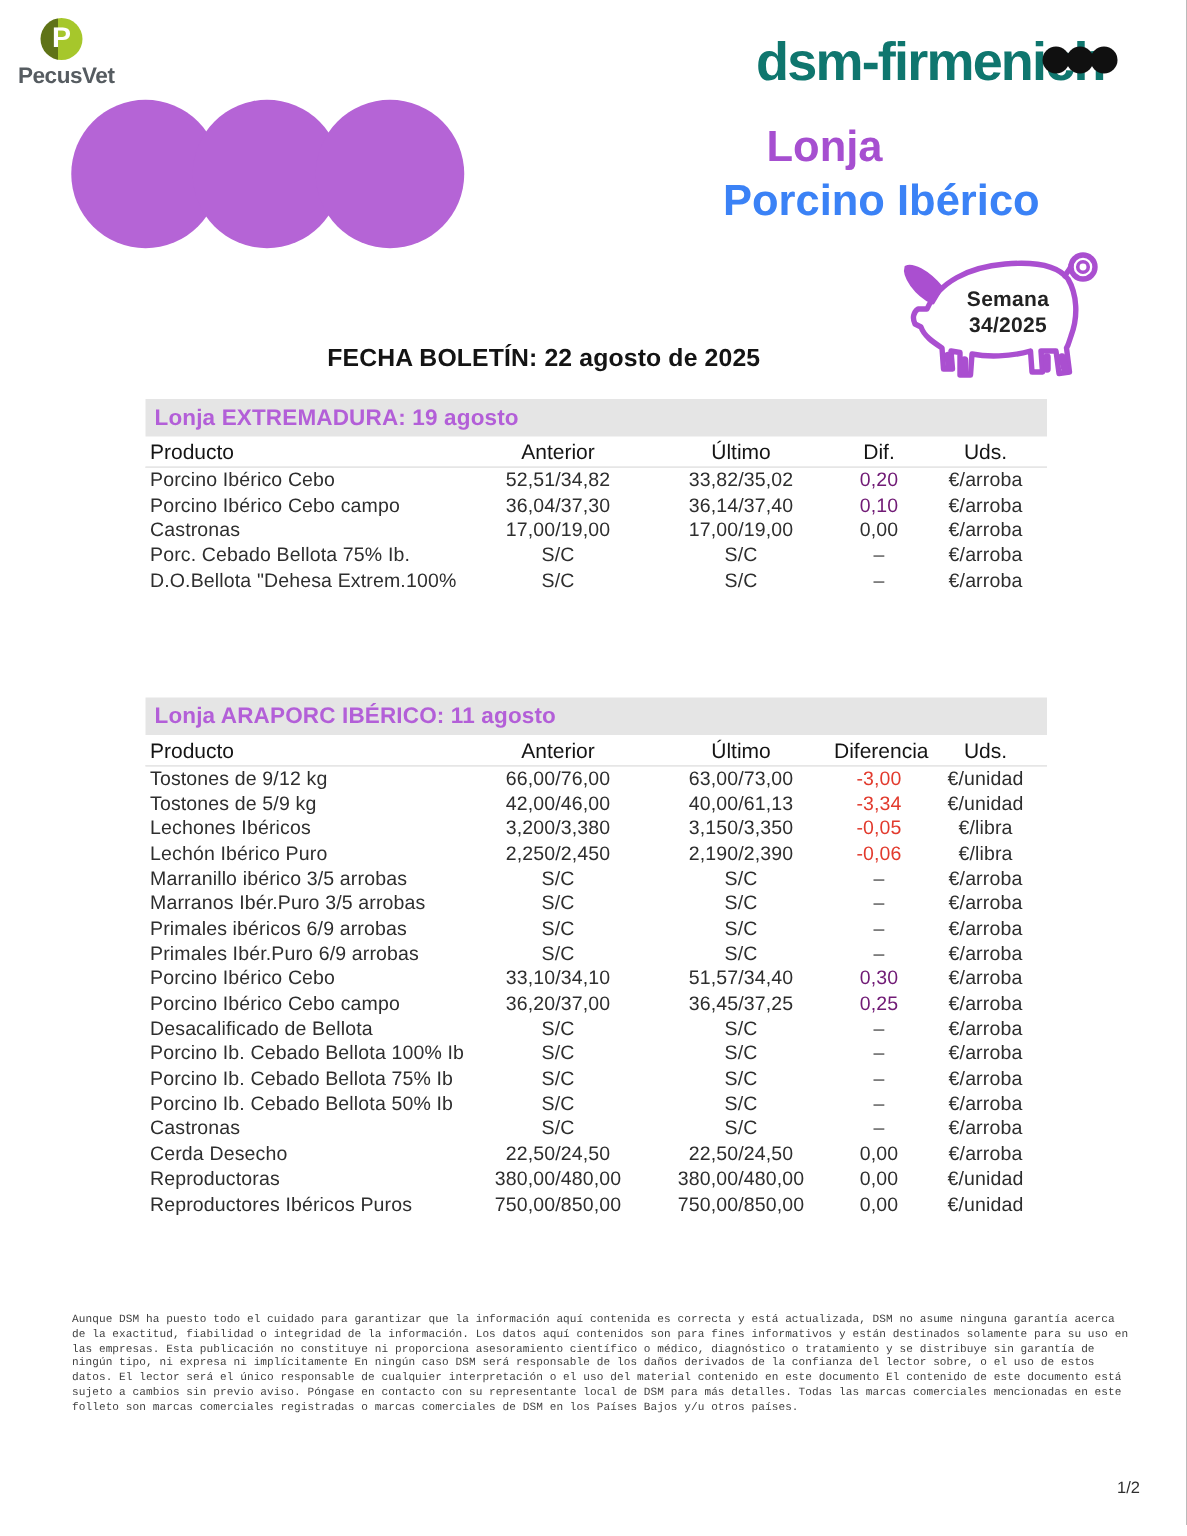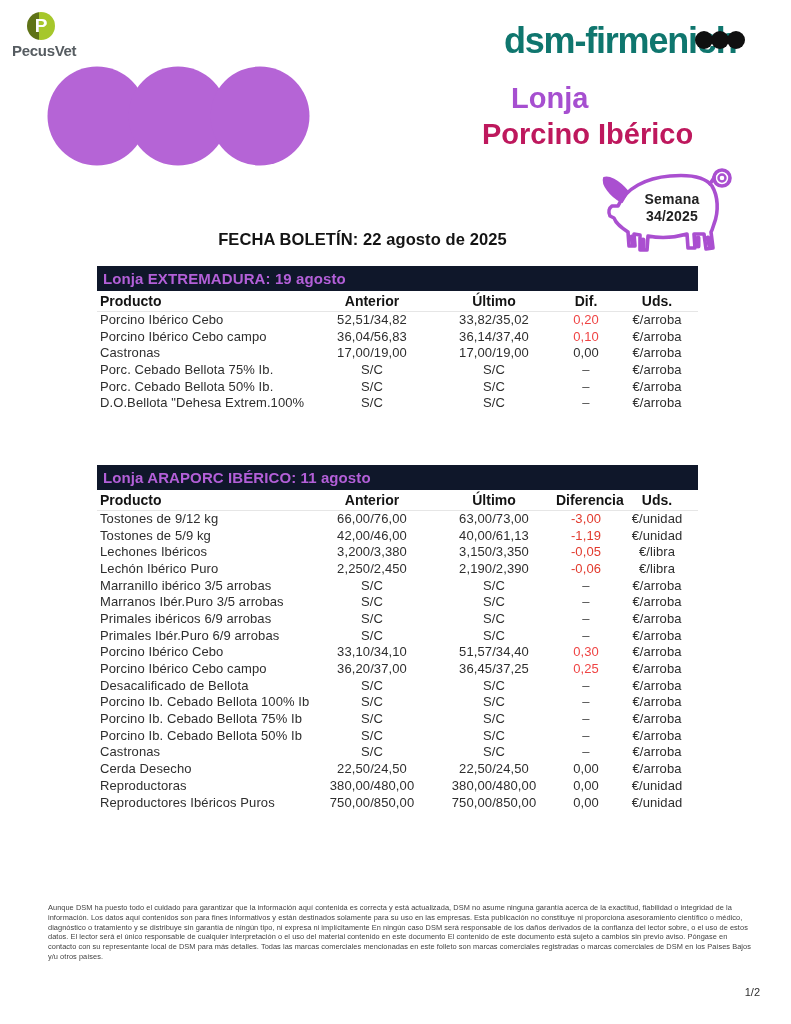--- a/index.html
+++ b/index.html
@@ -20,63 +20,63 @@
     position:absolute; left:12px; top:42px; font-weight:bold; font-size:15px;
     color:#565c61; letter-spacing:-0.3px;
   }
   .circles-graphic { position:absolute; left:45px; top:64px; }
   .brand-name {
     position:absolute; left:504px; top:20px; font-weight:bold; font-size:36px;
     color:#0f766e; letter-spacing:-1.2px;
   }
   .brand-dots { position:absolute; left:694px; top:30px; }
   .title-1 { position:absolute; left:480px; top:82px; font-weight:bold; font-size:29px; color:#a64fd0;margin-left:31px; }
-  .title-2 { position:absolute; left:482px; top:118px; font-weight:bold; font-size:29px; color:#be185d; }
+  .title-2 { position:absolute; left:482px; top:118px; font-weight:bold; font-size:29px; color:#3b82f6; }
 
   .pig-wrap { position:absolute; left:598px; top:166px; width:144px; height:94px; }
   .pig-wrap svg { position:absolute; left:0; top:0; }
   .pig-text {
     position:absolute; left:28px; top:25px; width:92px; text-align:center;
     font-size:14px; line-height:17px; font-weight:bold; color:#222; letter-spacing:0.2px;
   }
 
   .fecha {
     position:absolute; left:0; top:230px; width:725px; text-align:center;
     font-weight:bold; font-size:16.5px; color:#141414; letter-spacing:0.1px;
   }
 
   
   .lonja-section { position:absolute; left:97px; width:601px; }
   .section-1 { top:266px; }
   .section-2 { top:465px; }
   .band {
-    height:25px; line-height:25px; background:#0f172a; color:#b35fd8;
+    height:25px; line-height:25px; background:#e5e5e5; color:#b35fd8;
     font-weight:bold; font-size:15px; padding-left:6px; letter-spacing:0.1px;
   }
   table { width:601px; border-collapse:collapse; table-layout:fixed; }
   col.c1{width:215px} col.c2{width:120px} col.c3{width:124px} col.c4{width:60px} col.c5{width:82px}
   th {
-    font-size:14px; font-weight:bold; color:#141414; height:20px;
+    font-size:14px; font-weight:normal; color:#141414; height:20px;
     text-align:center; vertical-align:middle; white-space:nowrap; overflow:visible;
     border-bottom:1px solid #e6e6e6; padding:0;
   }
   th.left, td.left { text-align:left; padding-left:3px; }
   td {
     font-size:13px; height:16.7px; text-align:center; vertical-align:middle;
     color:#2e2e2e; white-space:nowrap; overflow:visible; padding:0; letter-spacing:0.1px;
   }
-  .t-up   { color:#ef4444; }
+  .t-up   { color:#701a75; }
   .t-down { color:#e23a2d; }
   .t-flat { color:#2e2e2e; }
   .t-none { color:#4a4a4a; }
 
   
   .disclaimer {
-    position:absolute; left:48px; top:903px; width:708px;
-    font-size:7.4px; line-height:9.8px; color:#3f3f3f; letter-spacing:0.05px;
+    position:absolute; left:48px; top:876px; width:708px;
+    font-size:7.4px; line-height:9.8px; color:#3f3f3f; letter-spacing:0.05px;font-family:Liberation Mono, monospace;
   }
   .page-num { position:absolute; left:720px; top:986px; width:40px; text-align:right; font-size:11px; color:#2e2e2e; }
 </style>
 </head>
 <body>
 
 <div class="page">
 
   <div class="pecus-mark">P</div>
   <div class="pecus-name">PecusVet</div>
@@ -141,21 +141,21 @@
           <tr>
             <td class="left">Porcino Ibérico Cebo</td>
             <td>52,51/34,82</td>
             <td>33,82/35,02</td>
             <td class="t-up">0,20</td>
             <td>€/arroba</td>
           </tr>
 
           <tr>
             <td class="left">Porcino Ibérico Cebo campo</td>
-            <td>36,04/56,83</td>
+            <td>36,04/37,30</td>
             <td>36,14/37,40</td>
             <td class="t-up">0,10</td>
             <td>€/arroba</td>
           </tr>
 
           <tr>
             <td class="left">Castronas</td>
             <td>17,00/19,00</td>
             <td>17,00/19,00</td>
             <td class="t-flat">0,00</td>
@@ -164,27 +164,20 @@
 
 
           <tr>
             <td class="left">Porc. Cebado Bellota 75% Ib.</td>
             <td>S/C</td>
             <td>S/C</td>
             <td class="t-none">–</td>
             <td>€/arroba</td>
           </tr>
 
-          <tr>
-            <td class="left">Porc. Cebado Bellota 50% Ib.</td>
-            <td>S/C</td>
-            <td>S/C</td>
-            <td class="t-none">–</td>
-            <td>€/arroba</td>
-          </tr>
 
           <tr>
             <td class="left">D.O.Bellota "Dehesa Extrem.100%</td>
             <td>S/C</td>
             <td>S/C</td>
             <td class="t-none">–</td>
             <td>€/arroba</td>
           </tr>
         </tbody>
     </table>
@@ -216,21 +209,21 @@
             <td>66,00/76,00</td>
             <td>63,00/73,00</td>
             <td class="t-down">-3,00</td>
             <td>€/unidad</td>
           </tr>
 
           <tr>
             <td class="left">Tostones de 5/9 kg</td>
             <td>42,00/46,00</td>
             <td>40,00/61,13</td>
-            <td class="t-down">-1,19</td>
+            <td class="t-down">-3,34</td>
             <td>€/unidad</td>
           </tr>
 
           <tr>
             <td class="left">Lechones Ibéricos</td>
             <td>3,200/3,380</td>
             <td>3,150/3,350</td>
             <td class="t-down">-0,05</td>
             <td>€/libra</td>
           </tr>

